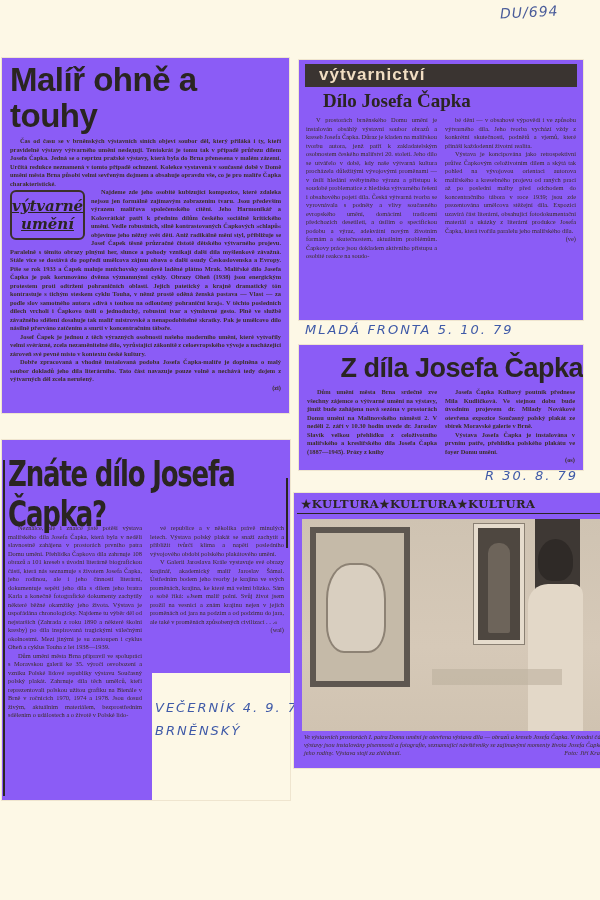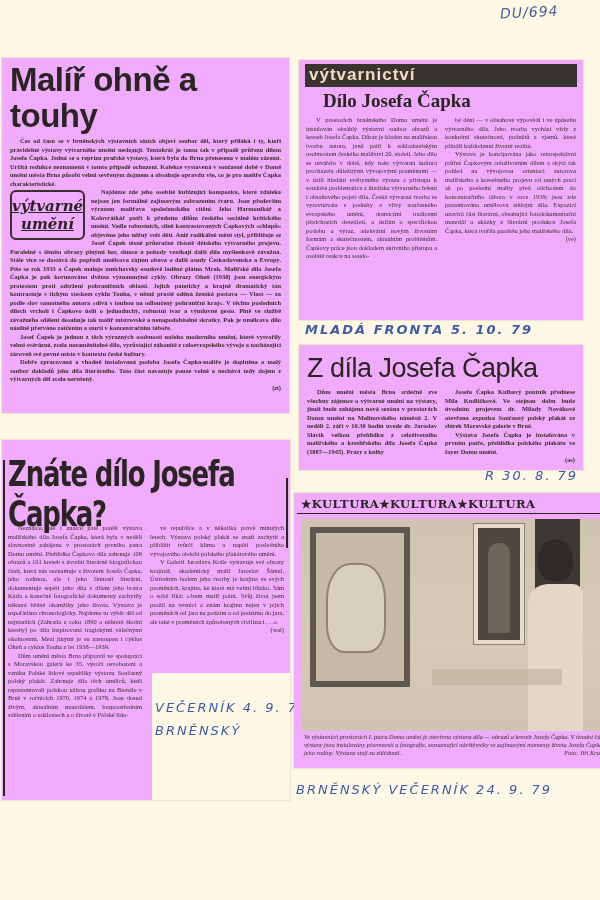--- a/index.html
+++ b/index.html
@@ -18,21 +18,21 @@
     transform: rotate(-3deg);
   }
   .hand {
     position: absolute;
     font-family: "DejaVu Sans", sans-serif;
     font-size: 13px; color: #3f5aa8; letter-spacing: 2px;
     font-weight: normal; font-style: italic;
   }
   .clip {
     position: absolute;
-    background: #f0abfc;
+    background: #8b5cf6;
     overflow: hidden;
     box-shadow: 0 0 0 1px rgba(160,120,80,0.15);
   }
   .body-text {
     font-family: "Liberation Serif", serif;
     font-size: 6.4px; line-height: 8.5px;
     color: #3b2f28; text-align: justify;
     font-weight: bold;
   }
   .body-text p { text-indent: 10px; margin-bottom: 0; }
@@ -54,33 +54,33 @@
     font-size: 15px; line-height: 18px; color: #2a2522; text-align: center;
     padding-top: 5px; text-decoration: underline;
   }
   .sig { text-align: right; }
 
   
   #clip2 { left: 299px; top: 60px; width: 284px; height: 260px; }
   #clip2 .rubric-bar {
     margin: 4px 6px 0 6px; background: #3a3431; color: #f1ddc2;
     font-family: "Liberation Sans", sans-serif; font-weight: bold;
-    font-size: 17px; padding: 1px 0 2px 4px; letter-spacing: 1px;
+    font-size: 17px; padding: 1px 0 2px 14px; letter-spacing: 1px;
   }
   #clip2 .headline {
     font-family: Liberation Serif, serif; font-weight: bold;
     font-size: 19px; color: #2a2522; padding: 3px 0 2px 24px;
   }
   #clip2 .body-text { padding: 2px 7px; font-weight: normal; }
 
   
   #clip3 { left: 299px; top: 345px; width: 284px; height: 125px; }
   #clip3 .headline {
-    font-family: "Liberation Sans", sans-serif; font-weight: normal;
-    font-size: 27px; color: #2a2522; padding: 8px 0 4px 8px; letter-spacing: -0.5px;
+    font-family: "Liberation Sans", sans-serif; font-weight: bold;
+    font-size: 27px; color: #2a2522; padding: 8px 0 4px 8px; letter-spacing: -0.5px; text-align: right;
   }
   #clip3 .body-text { padding: 0 8px; font-weight: bold; }
 
   
   #clip4 { left: 2px; top: 440px; width: 288px; height: 360px; }
   .kultura-band {
     font-family: "DejaVu Serif", serif; font-weight: bold;
     font-size: 12px; letter-spacing: 0.5px; color: #2a2522;
     padding: 4px 4px 2px 4px; border-bottom: 1.5px solid #2a2522;
     white-space: nowrap; margin: 0 3px;
@@ -174,21 +174,21 @@
       <div>
           <p>V prostorách brněnského Domu umění je instalován obsáhlý výstavní soubor obrazů a kreseb Josefa Čapka. Důraz je kladen na malířskou tvorbu autora, jenž patří k zakladatelským osobnostem českého malířství 20. století. Jeho dílo se utvářelo v době, kdy naše výtvarná kultura procházela důležitými vývojovými proměnami — v úsilí hledání svébytného výrazu a přístupu k soudobé problematice z hlediska výtvarného řešení i obsahového pojetí díla. Česká výtvarná tvorba se vyrovnávala s podněty a vlivy současného evropského umění, domácími tradicemi předchozích desetiletí, a úsilím o specifickou podobu a výraz, adekvátní novým životním formám a skutečnostem, aktuálním problémům. Čapkovy práce jsou dokladem aktivního přístupu a osobité reakce na soudo-</p>
         </div>
       <div>
         <p>bé dění — v obsahové výpovědi i ve způsobu výtvarného díla. Jeho tvorba vychází vždy z konkrétní skutečnosti, podnětů a vjemů, které přináší každodenní životní realita.</p>
         <p>Výstava je koncipována jako retrospektivní průřez Čapkovým celoživotním dílem a skýtá tak pohled na vývojovou orientaci autorova malířského a kresebného projevu od raných prací až po poslední malby před odchodem do koncentračního tábora v roce 1939; jsou zde prezentována umělcova stěžejní díla. Expozici uzavírá část literární, obsahující fotodokumentační materiál a ukázky z literární produkce Josefa Čapka, která tvořila paralelu jeho malířského díla.</p>
         <div class="sig">(ve)</div>
       </div>
     </div>
   </div>
-  <div class="hand" style="left:305px; top:322px;font-weight:bold;">MLADÁ FRONTA 5. 10. 79</div>
+  <div class="hand" style="left:305px; top:322px;">MLADÁ FRONTA 5. 10. 79</div>
 
   <div class="clip" id="clip3">
     <div class="headline">Z díla Josefa Čapka</div>
     <div class="body-text cols">
       <div>
           <p>Dům umění města Brna srdečně zve všechny zájemce o výtvarné umění na výstavy, jimiž bude zahájena nová sezóna v prostorách Domu umění na Malinovského náměstí 2. V neděli 2. září v 10.30 hodin uvede dr. Jaroslav Slavík velkou přehlídku z celoživotního malířského a kreslířského díla Josefa Čapka (1887—1945). Prózy z knihy</p>
         </div>
       <div>
         <p>Josefa Čapka Kulhavý poutník přednese Míla Kudličková. Ve stejnou dobu bude úvodním projevem dr. Milady Novákové otevřena expozice Současný polský plakát ze sbírek Moravské galerie v Brně.</p>
         <p>Výstava Josefa Čapka je instalována v prvním patře, přehlídka polského plakátu ve foyer Domu umění.</p>
@@ -230,15 +230,14 @@
       <div class="visitor"></div>
       <div class="visitor-head"></div>
       <div class="visitor-body"></div>
       <div class="photo-shadow"></div>
     </div>
     <div class="caption">
       <span>Ve výstavních prostorách I. patra Domu umění je otevřena výstava díla — obrazů a kreseb Josefa Čapka. V úvodní části výstavy jsou instalovány písemnosti a fotografie, seznamující návštěvníky se zajímavými momenty života Josefa Čapka a jeho rodiny. Výstava stojí za zhlédnutí.</span>
       <span class="credit">Foto: Jiří Kratochvíl</span>
     </div>
   </div>
-  <div class="hand" style="left:296px; top:782px;">BRNĚNSKÝ VEČERNÍK 24. 9. 79</div>
 
 </div>
 
 </body></html>

